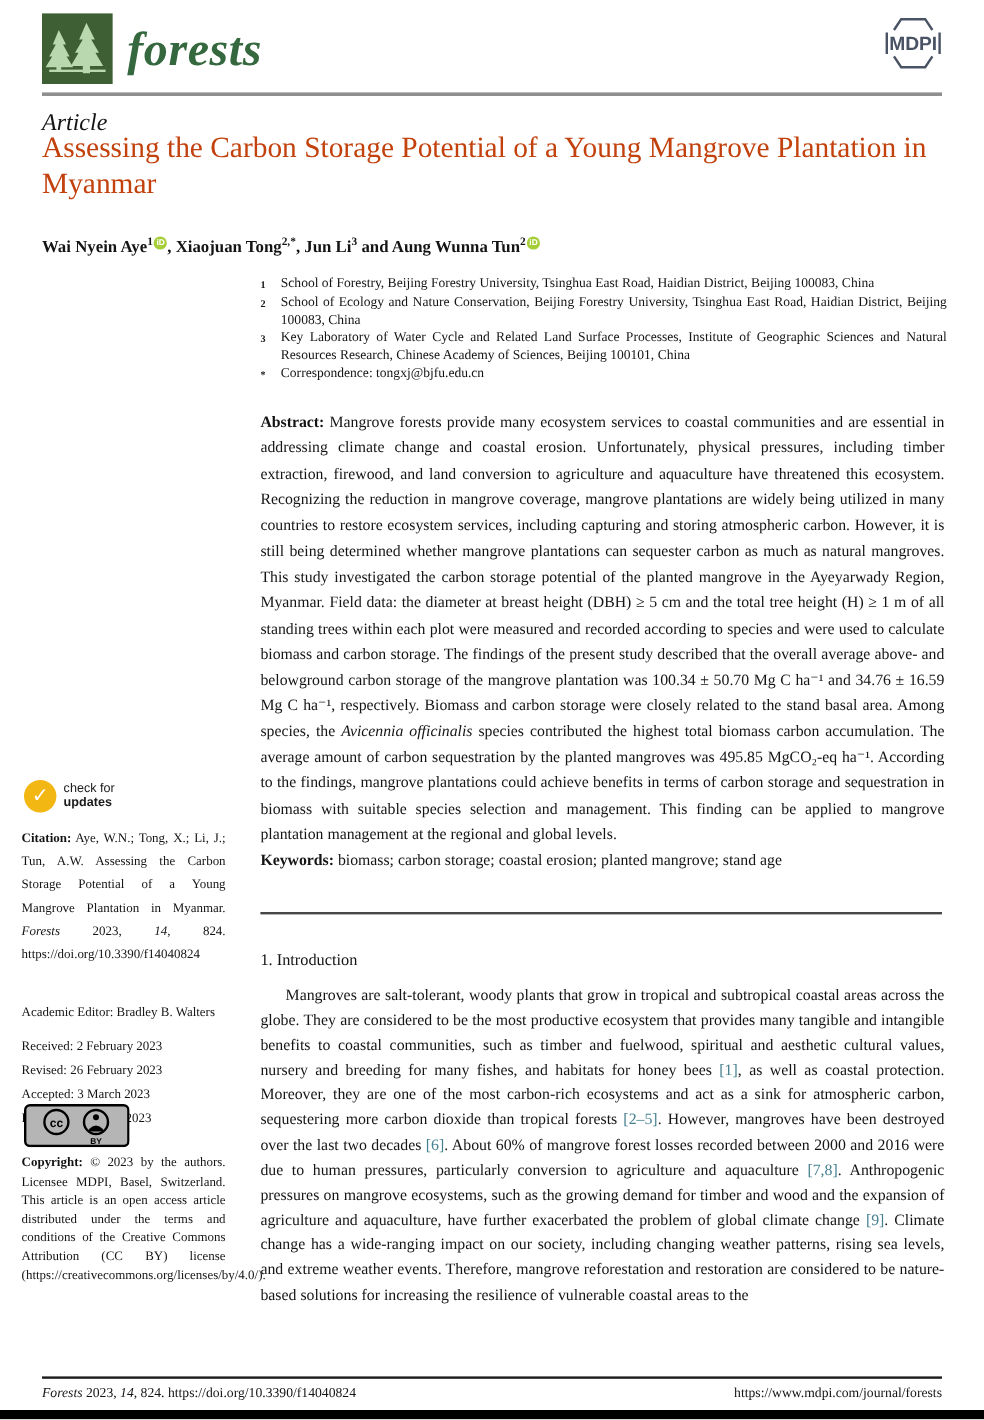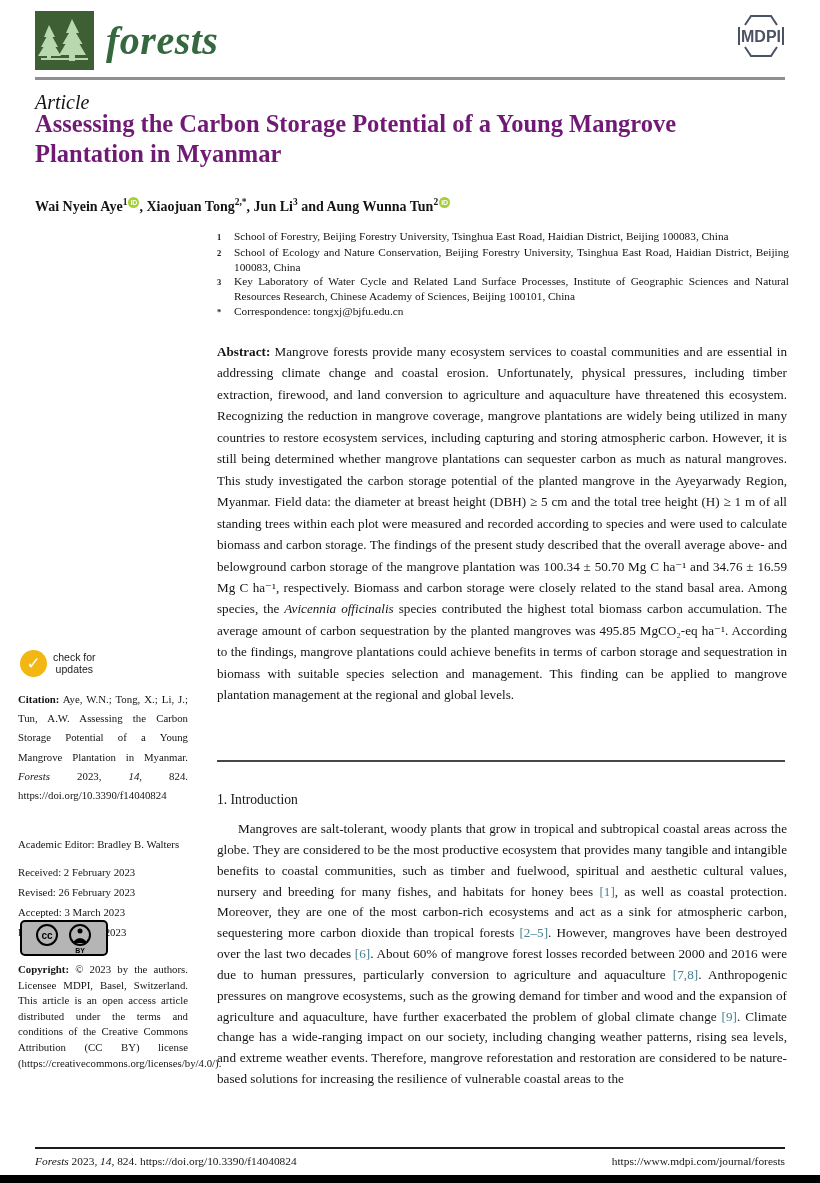--- a/index.html
+++ b/index.html
@@ -7,21 +7,21 @@
         font-family:"Liberation Serif","DejaVu Serif",serif;color:#141414;}
   .abs{position:absolute;}
 
   
   .logo-box{left:35px;top:11px;width:59px;height:59px;}
   .journal-name{left:106px;top:13px;font-size:40px;line-height:56px;font-style:italic;font-weight:bold;color:#35683e;letter-spacing:0.5px;}
   .mdpi-badge{left:731px;top:13px;width:60px;height:46px;}
   .header-rule{left:35px;top:77px;width:750px;height:3px;background:#8f8f8f;}
 
   .article-type{left:35px;top:91px;font-size:20px;font-style:italic;}
-  .paper-title{left:35px;top:109px;width:745px;font-size:24.5px;font-weight:bold;line-height:30px;color:#701a75;}
+  .paper-title{left:35px;top:109px;width:745px;font-size:24.5px;font-weight:normal;line-height:30px;color:#c2410c;}
   .authors{left:35px;top:197px;font-size:14px;font-weight:bold;}
   .authors sup{font-size:9.5px;}
   .orcid{display:inline-block;width:11px;height:11px;border-radius:50%;background:#A6CE39;color:#fff;
          font-family:"Liberation Sans",sans-serif;font-size:7px;font-weight:bold;text-align:center;line-height:11px;
          vertical-align:super;margin-left:1px;}
 
   
   .affiliations{left:217px;top:229px;width:572px;font-size:11.3px;line-height:14.8px;}
   .affil-row{display:flex;}
   .affil-num{width:17px;flex:0 0 17px;font-size:8.5px;font-weight:bold;padding-top:1px;}
@@ -35,21 +35,21 @@
   
   .intro-heading{left:217px;top:792px;font-size:13.6px;font-weight:normal;}
   .intro-para{left:217px;top:819px;width:570px;font-size:13.2px;line-height:20.85px;text-align:justify;text-indent:21px;}
   .ref-link{color:#45808f;}
 
   
   .check-updates{left:20px;top:650px;display:flex;align-items:center;gap:6px;cursor:pointer;}
   .check-circle{width:27px;height:27px;border-radius:50%;background:#F2B713;color:#fff;text-align:center;
                 line-height:27px;font-size:17px;font-weight:bold;font-family:"DejaVu Sans",sans-serif;}
   .check-text{font-family:"Liberation Sans",sans-serif;font-size:10.5px;line-height:11.5px;color:#1a1a1a;}
-  .check-text .b{font-weight:normal;text-align:center;}
+  .check-text .b{font-weight:bold;}
   .citation{left:18px;top:690px;width:170px;font-size:10.8px;line-height:19.2px;text-align:justify;}
   .academic-editor{left:18px;top:838px;width:170px;font-size:10.8px;}
   .dates{left:18px;top:862px;width:170px;font-size:10.8px;line-height:20px;}
   .cc-badge{left:20px;top:920px;width:88px;height:36px;cursor:pointer;text-align:right;}
   .copyright{left:18px;top:962px;width:170px;font-size:10.8px;line-height:15.6px;text-align:justify;}
   .bold{font-weight:bold;}
   .ital{font-style:italic;}
 
   
   .footer-rule{left:35px;top:1147px;width:750px;height:2px;background:#1c1c1c;}
@@ -108,20 +108,23 @@
     <div class="affil-row">
       <span class="affil-num">*</span>
       <span class="affil-text">Correspondence: tongxj@bjfu.edu.cn</span>
     </div>
   </div>
 
   <div class="abs abstract">
     <span class="bold">Abstract:</span><span> Mangrove forests provide many ecosystem services to coastal communities and are essential in addressing climate change and coastal erosion. Unfortunately, physical pressures, including timber extraction, firewood, and land conversion to agriculture and aquaculture have threatened this ecosystem. Recognizing the reduction in mangrove coverage, mangrove plantations are widely being utilized in many countries to restore ecosystem services, including capturing and storing atmospheric carbon. However, it is still being determined whether mangrove plantations can sequester carbon as much as natural mangroves. This study investigated the carbon storage potential of the planted mangrove in the Ayeyarwady Region, Myanmar. Field data: the diameter at breast height (DBH) ≥ 5 cm and the total tree height (H) ≥ 1 m of all standing trees within each plot were measured and recorded according to species and were used to calculate biomass and carbon storage. The findings of the present study described that the overall average above- and belowground carbon storage of the mangrove plantation was 100.34 ± 50.70 Mg C ha⁻¹ and 34.76 ± 16.59 Mg C ha⁻¹, respectively. Biomass and carbon storage were closely related to the stand basal area. Among species, the </span><span class="ital">Avicennia officinalis</span><span> species contributed the highest total biomass carbon accumulation. The average amount of carbon sequestration by the planted mangroves was 495.85 MgCO₂-eq ha⁻¹. According to the findings, mangrove plantations could achieve benefits in terms of carbon storage and sequestration in biomass with suitable species selection and management. This finding can be applied to mangrove plantation management at the regional and global levels.</span>
   </div>
 
+  <div class="abs keywords">
+    <span class="bold">Keywords:</span><span> biomass; carbon storage; coastal erosion; planted mangrove; stand age</span>
+  </div>
 
   <div class="abs divider"></div>
 
   <div class="abs intro-heading">1. Introduction</div>
   <div class="abs intro-para">
     <span>Mangroves are salt-tolerant, woody plants that grow in tropical and subtropical coastal areas across the globe. They are considered to be the most productive ecosystem that provides many tangible and intangible benefits to coastal communities, such as timber and fuelwood, spiritual and aesthetic cultural values, nursery and breeding for many fishes, and habitats for honey bees </span><span class="ref-link">[1]</span><span>, as well as coastal protection. Moreover, they are one of the most carbon-rich ecosystems and act as a sink for atmospheric carbon, sequestering more carbon dioxide than tropical forests </span><span class="ref-link">[2–5]</span><span>. However, mangroves have been destroyed over the last two decades </span><span class="ref-link">[6]</span><span>. About 60% of mangrove forest losses recorded between 2000 and 2016 were due to human pressures, particularly conversion to agriculture and aquaculture </span><span class="ref-link">[7,8]</span><span>. Anthropogenic pressures on mangrove ecosystems, such as the growing demand for timber and wood and the expansion of agriculture and aquaculture, have further exacerbated the problem of global climate change </span><span class="ref-link">[9]</span><span>. Climate change has a wide-ranging impact on our society, including changing weather patterns, rising sea levels, and extreme weather events. Therefore, mangrove reforestation and restoration are considered to be nature-based solutions for increasing the resilience of vulnerable coastal areas to the</span>
   </div>
 
   <div class="abs check-updates">
     <div class="check-circle">✓</div>

